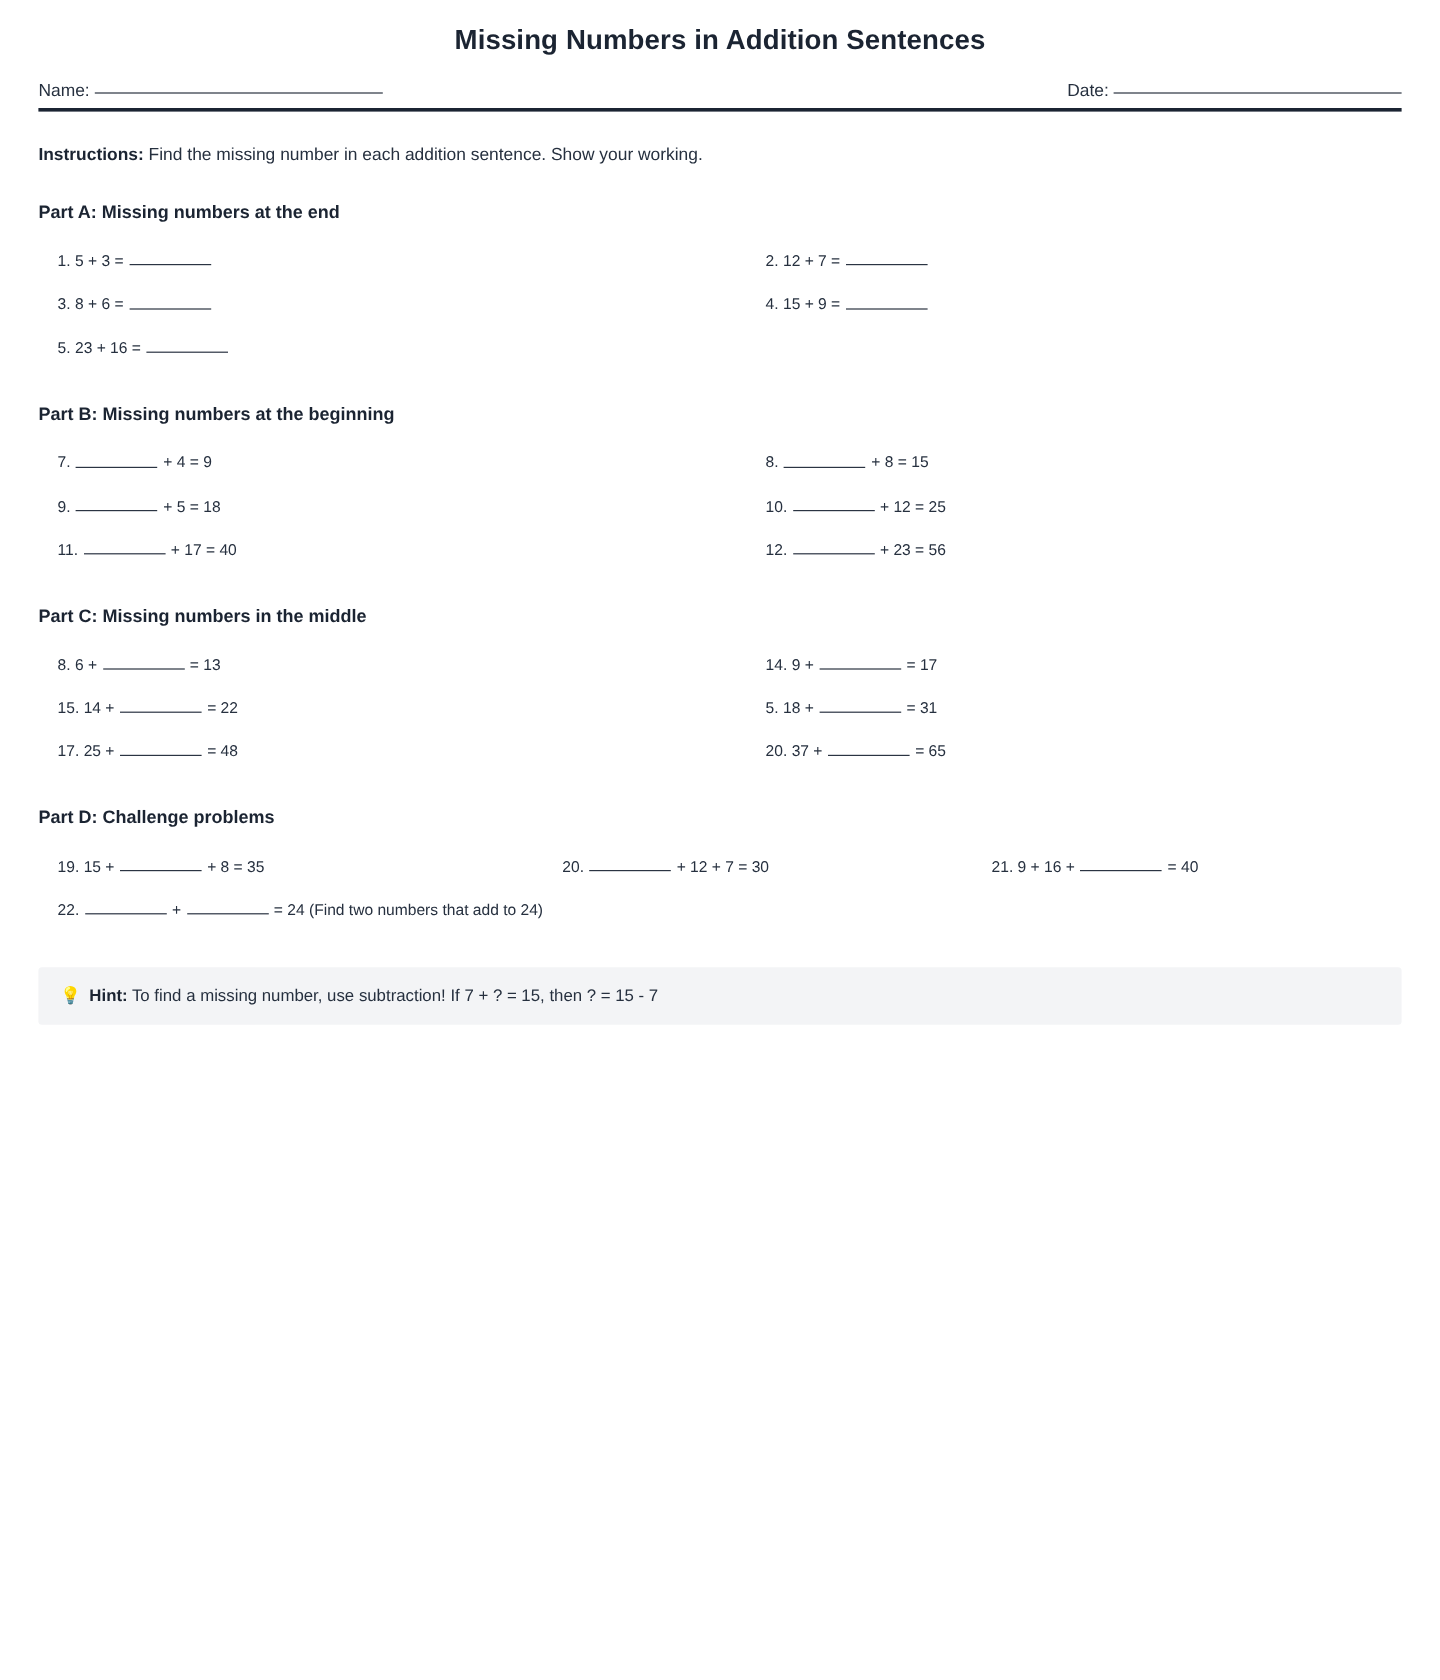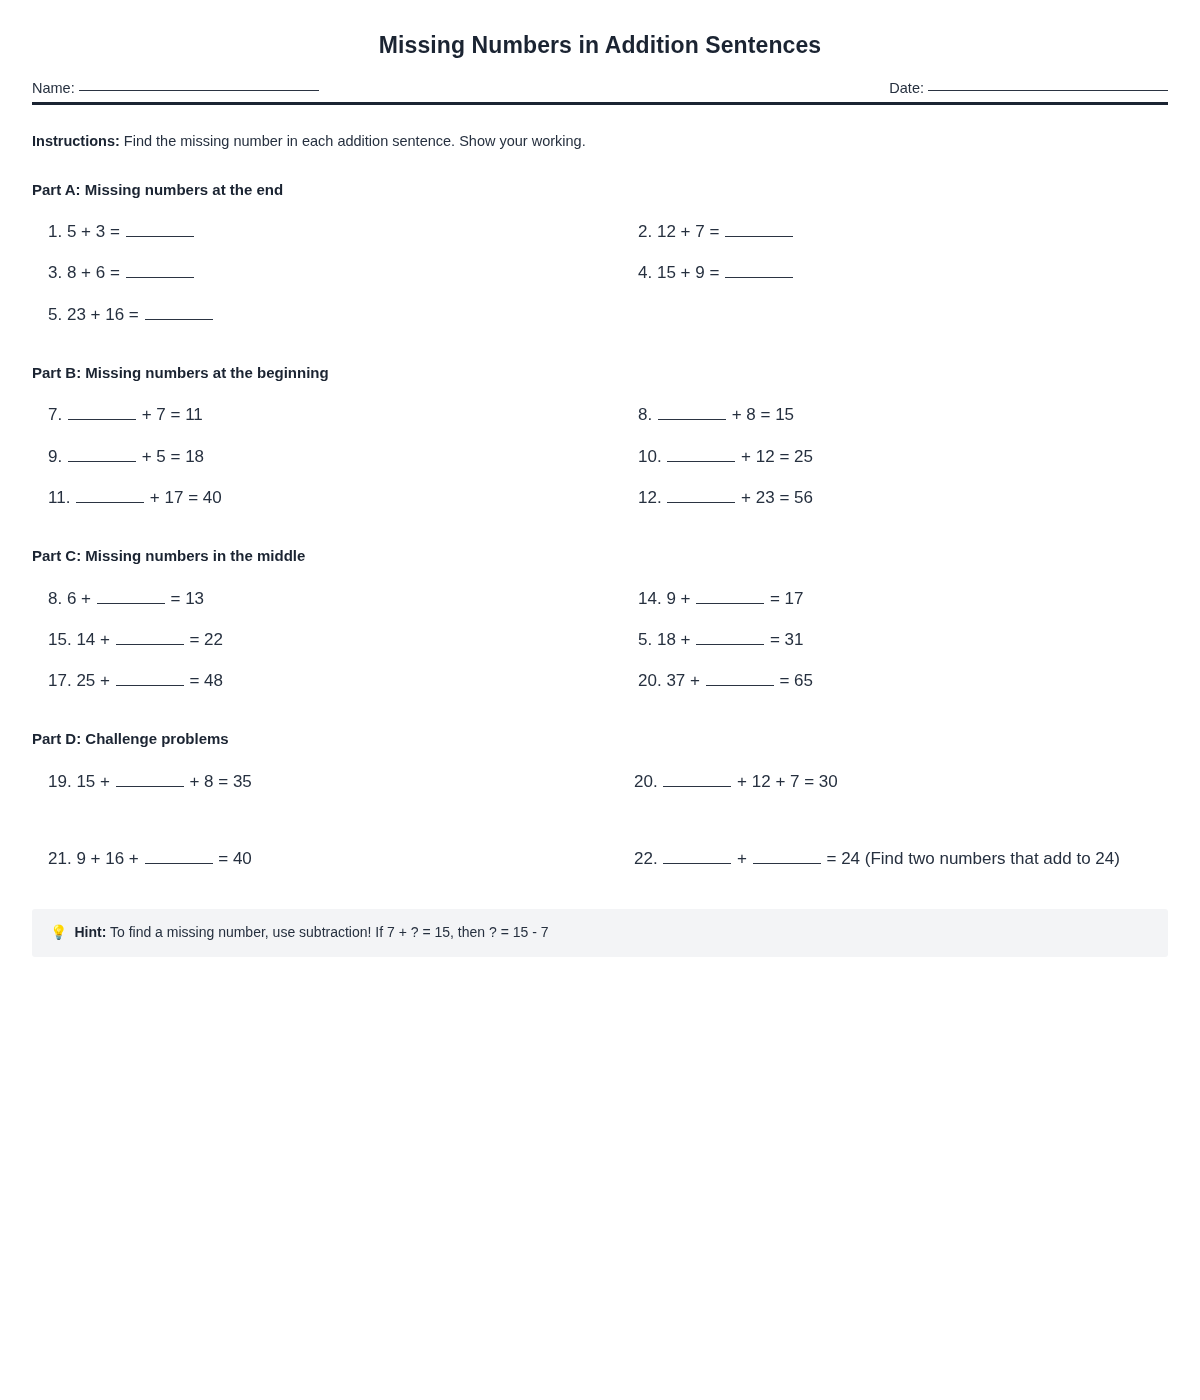--- a/index.html
+++ b/index.html
@@ -24,21 +24,21 @@
   }
 
   
   .title {
     text-align: center;
     font-size: 23px;
     font-weight: bold;
     color: #1b2432;
     letter-spacing: 0.1px;
     margin: 0;
-    padding-top: 32px;
+    padding-top: 20px;
     line-height: 1.2;
   }
 
   
   .namedate {
     display: flex;
     justify-content: space-between;
     align-items: flex-end;
     margin-top: 20px;
     font-size: 14.5px;
@@ -86,24 +86,24 @@
   }
 
   
   .problems {
     margin-top: 12px;
     display: grid;
     grid-template-columns: 590px 1fr;
     row-gap: 0;
     column-gap: 0;
   }
-  .problems.single { grid-template-columns: 1fr 1fr; gap: 36px; }
+  .problems.single { grid-template-columns: 1fr 1fr 1fr; }
 
   .problem {
-    font-size: 17px;
+    font-size: 13px;
     color: #26303f;
     padding: 9px 0 9px 16px;
     line-height: 1.3;
     white-space: nowrap;
   }
 
   .blank {
     display: inline-block;
     border-bottom: 1px solid #2b3442;
     width: 68px;
@@ -158,21 +158,21 @@
       <div class="part-heading">Part A: Missing numbers at the end</div>
       <div class="problems">
         <div class="problem"><span>1.</span> <span>5 + 3 =</span> <span class="blank"></span></div>
         <div class="problem"><span>2.</span> <span>12 + 7 =</span> <span class="blank"></span></div>
         <div class="problem"><span>3.</span> <span>8 + 6 =</span> <span class="blank"></span></div>
         <div class="problem"><span>4.</span> <span>15 + 9 =</span> <span class="blank"></span></div>
         <div class="problem"><span>5.</span> <span>23 + 16 =</span> <span class="blank"></span></div>
       </div>
       <div class="part-heading">Part B: Missing numbers at the beginning</div>
       <div class="problems">
-        <div class="problem"><span>7.</span> <span class="blank"></span> <span>+ 7 = 11</span></div>
+        <div class="problem"><span>7.</span> <span class="blank"></span> <span>+ 4 = 9</span></div>
         <div class="problem"><span>8.</span> <span class="blank"></span> <span>+ 8 = 15</span></div>
         <div class="problem"><span>9.</span> <span class="blank"></span> <span>+ 5 = 18</span></div>
         <div class="problem"><span>10.</span> <span class="blank"></span> <span>+ 12 = 25</span></div>
         <div class="problem"><span>11.</span> <span class="blank"></span> <span>+ 17 = 40</span></div>
         <div class="problem"><span>12.</span> <span class="blank"></span> <span>+ 23 = 56</span></div>
       </div>
       <div class="part-heading">Part C: Missing numbers in the middle</div>
       <div class="problems">
         <div class="problem"><span>8.</span> <span>6 +</span> <span class="blank"></span> <span>= 13</span></div>
         <div class="problem"><span>14.</span> <span>9 +</span> <span class="blank"></span> <span>= 17</span></div>

